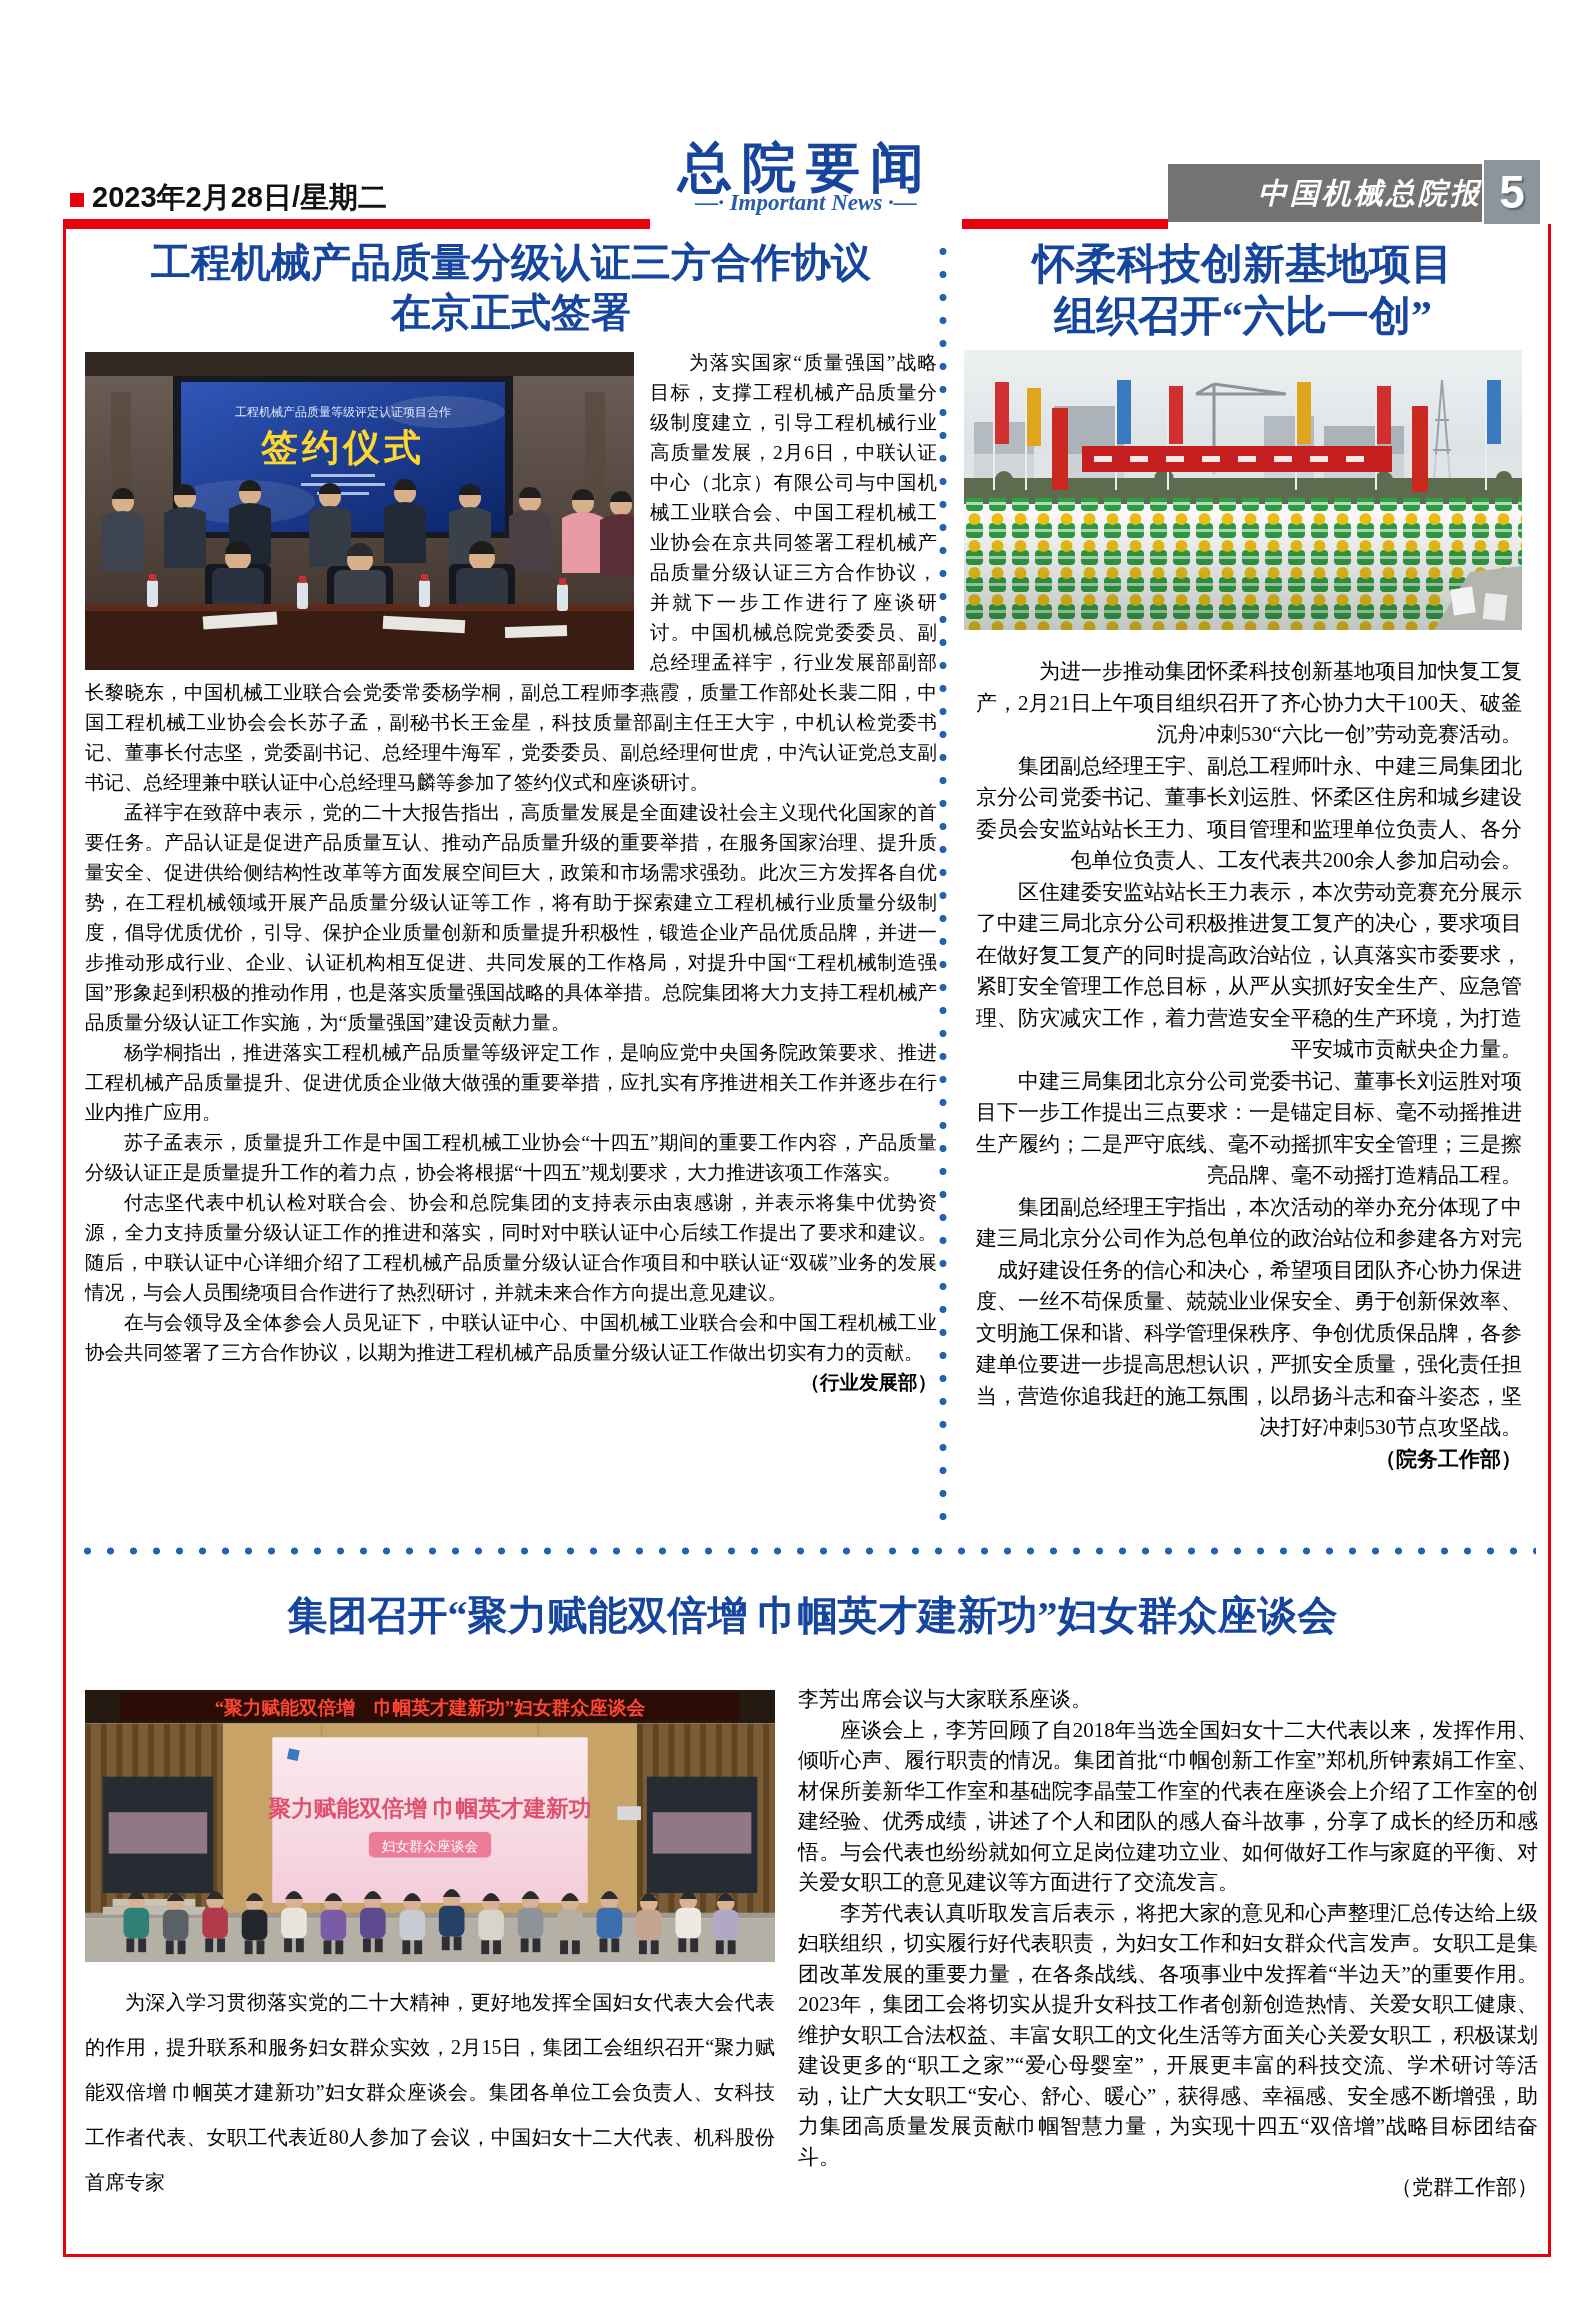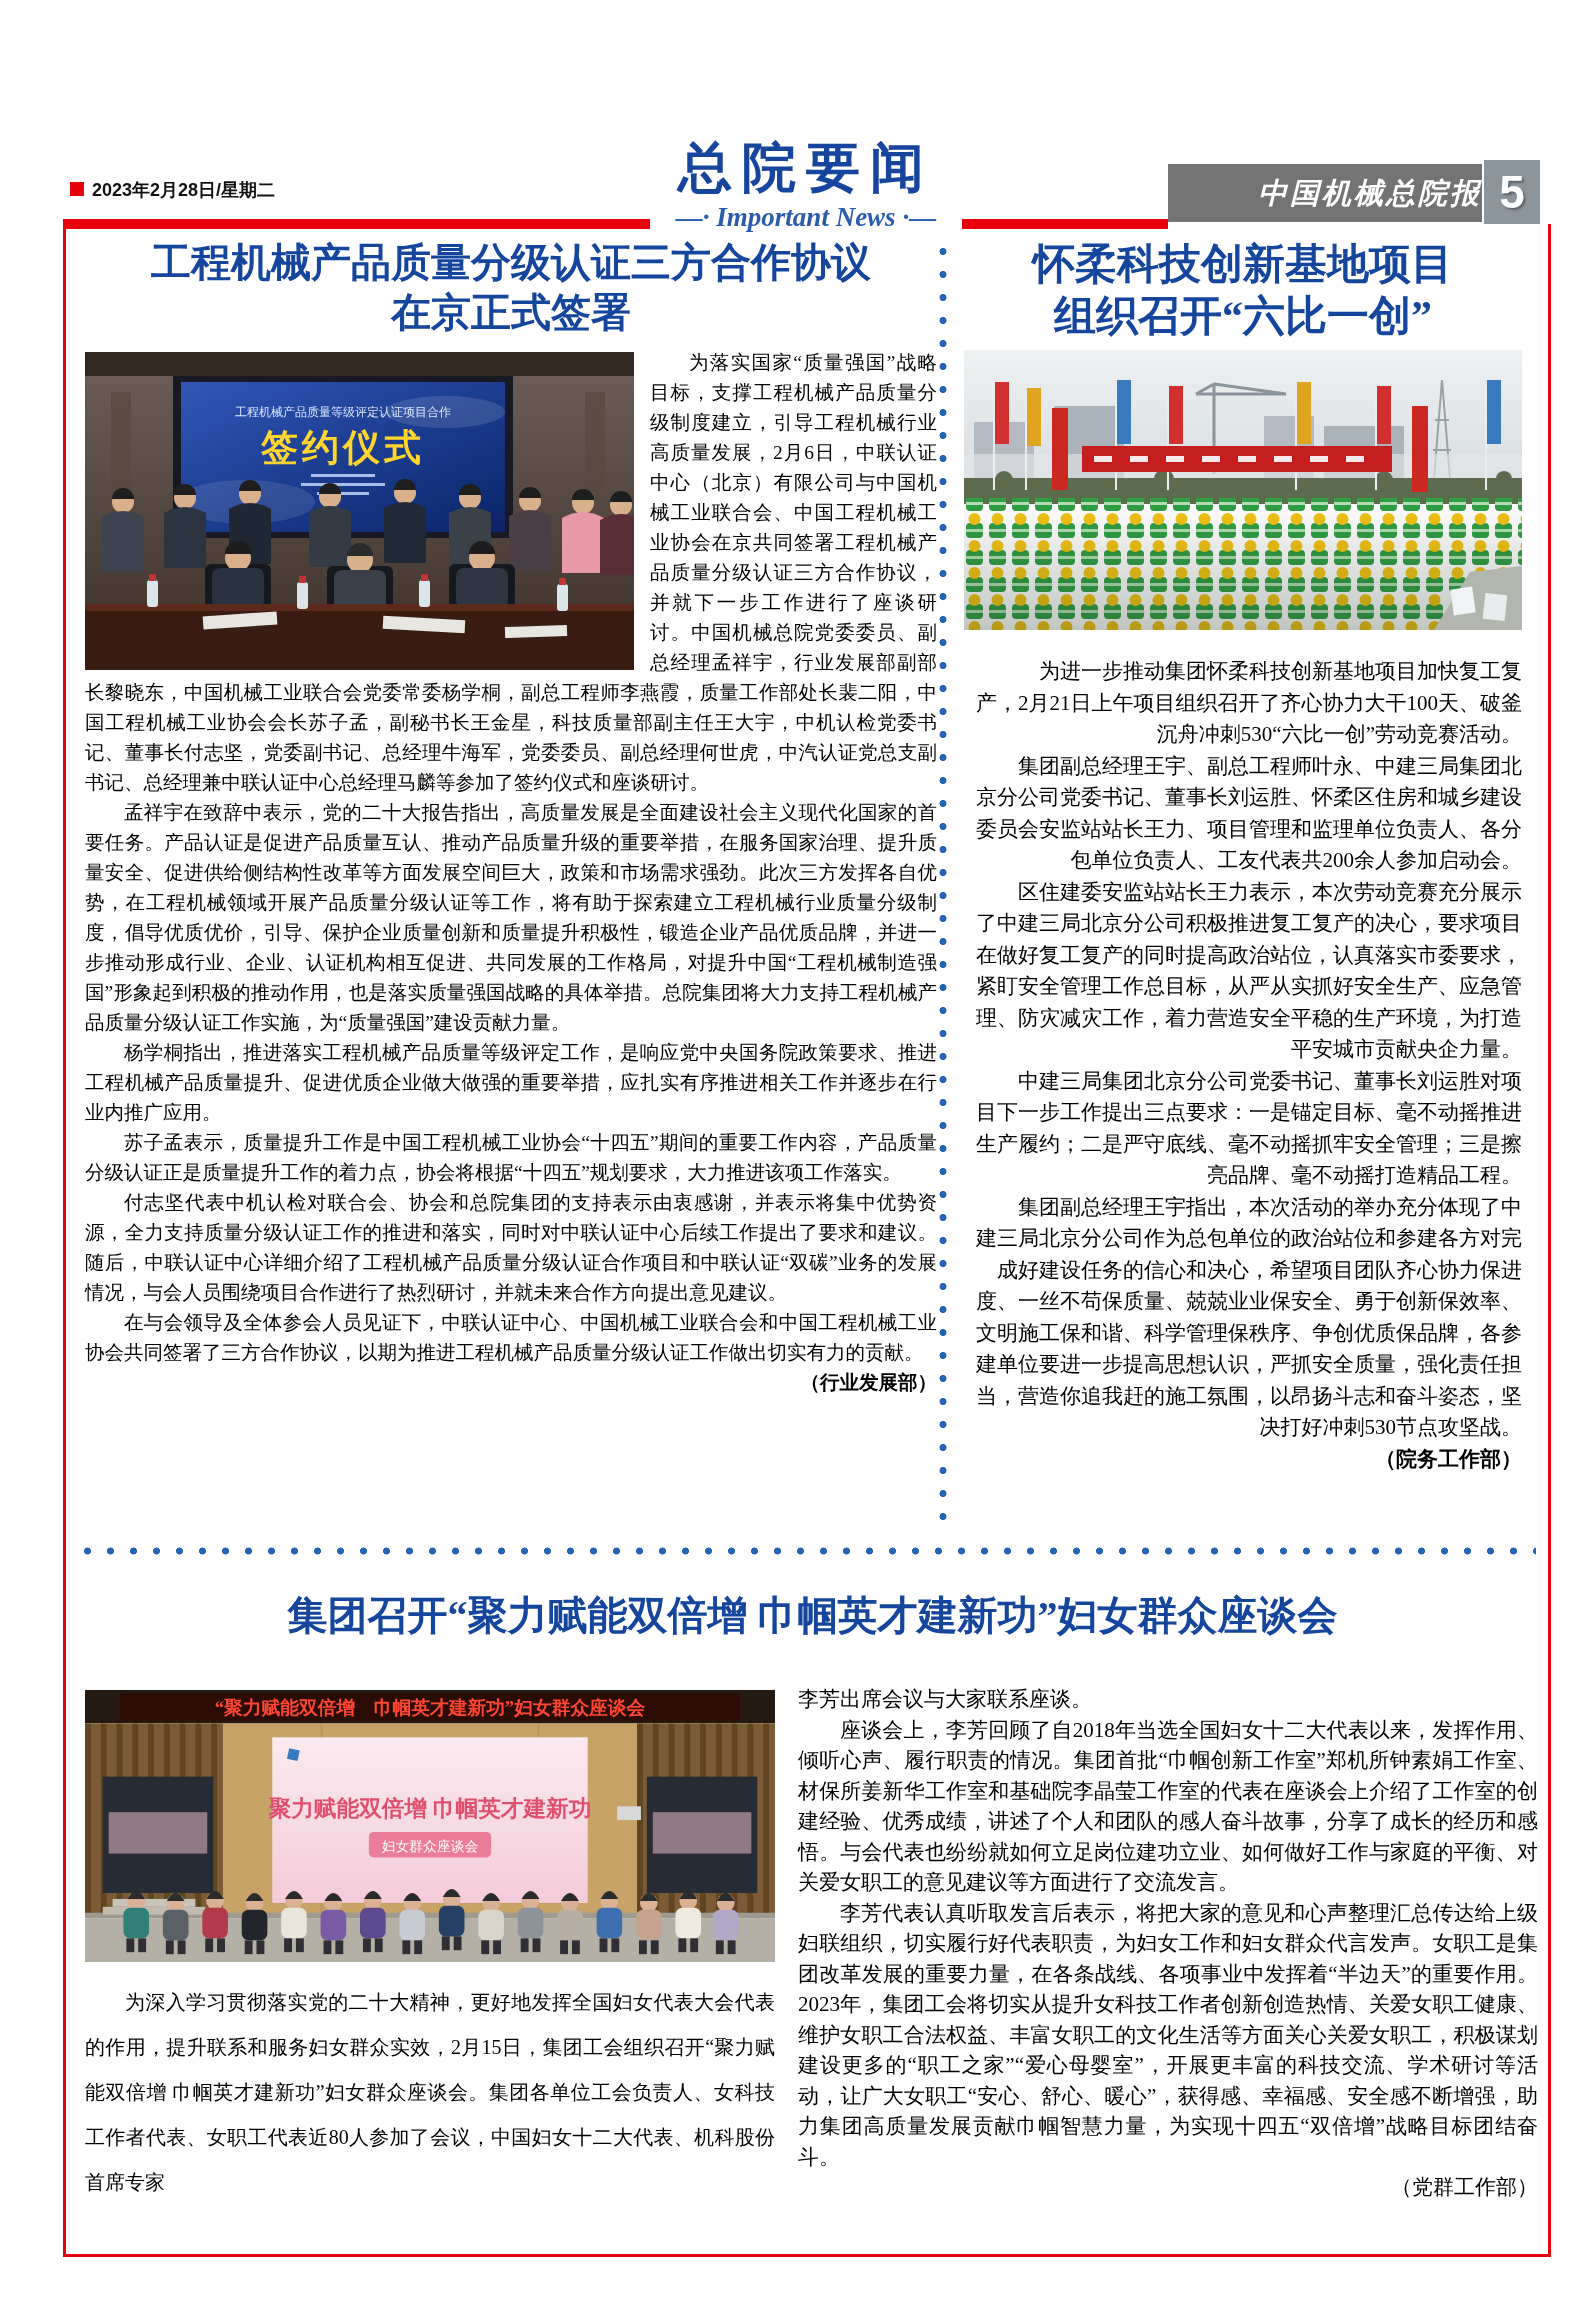--- a/index.html
+++ b/index.html
@@ -2,26 +2,26 @@
 <html><head>
 <meta charset="utf-8">
 <style>
   html,body{margin:0;padding:0;}
   body{
     width:1594px;height:2303px;position:relative;background:#ffffff;
     font-family:"Liberation Serif","DejaVu Serif",serif;color:#000;overflow:hidden;
   }
   .abs{position:absolute;}
   
-  .date-line{left:70px;top:178px;font-size:18px;font-weight:bold;color:#111;
+  .date-line{left:70px;top:178px;font-size:29px;font-weight:bold;color:#111;
     font-family:"Liberation Sans","DejaVu Sans",sans-serif;}
   .date-line::before{content:"";display:inline-block;width:14px;height:14px;background:#e8000d;margin-right:8px;}
   .section-title{left:600px;top:132px;width:412px;text-align:center;font-size:54px;font-weight:900;
     color:#17459e;letter-spacing:10px;}
-  .imp-news{left:650px;top:202px;width:312px;text-align:center;font-size:27px;font-weight:bold;
+  .imp-news{left:650px;top:190px;width:312px;text-align:center;font-size:23px;font-weight:bold;
     color:#2b5cab;font-style:italic;}
   .imp-news::before{content:"—· ";color:#2b5cab;}
   .imp-news::after{content:" ·—";color:#2b5cab;}
   .band{background:#e8000d;height:10px;top:219px;}
   .band-left{left:63px;width:587px;}
   .band-right{left:962px;width:206px;}
   .masthead{left:1168px;top:164px;width:314px;height:58px;background:#737373;color:#fff;
     font-size:29px;font-weight:bold;font-style:italic;text-align:right;line-height:58px;letter-spacing:3px;}
   .pagenum{left:1484px;top:160px;width:56px;height:64px;background:#8d959c;color:#fff;
     font-size:46px;font-weight:bold;text-align:center;line-height:64px;

